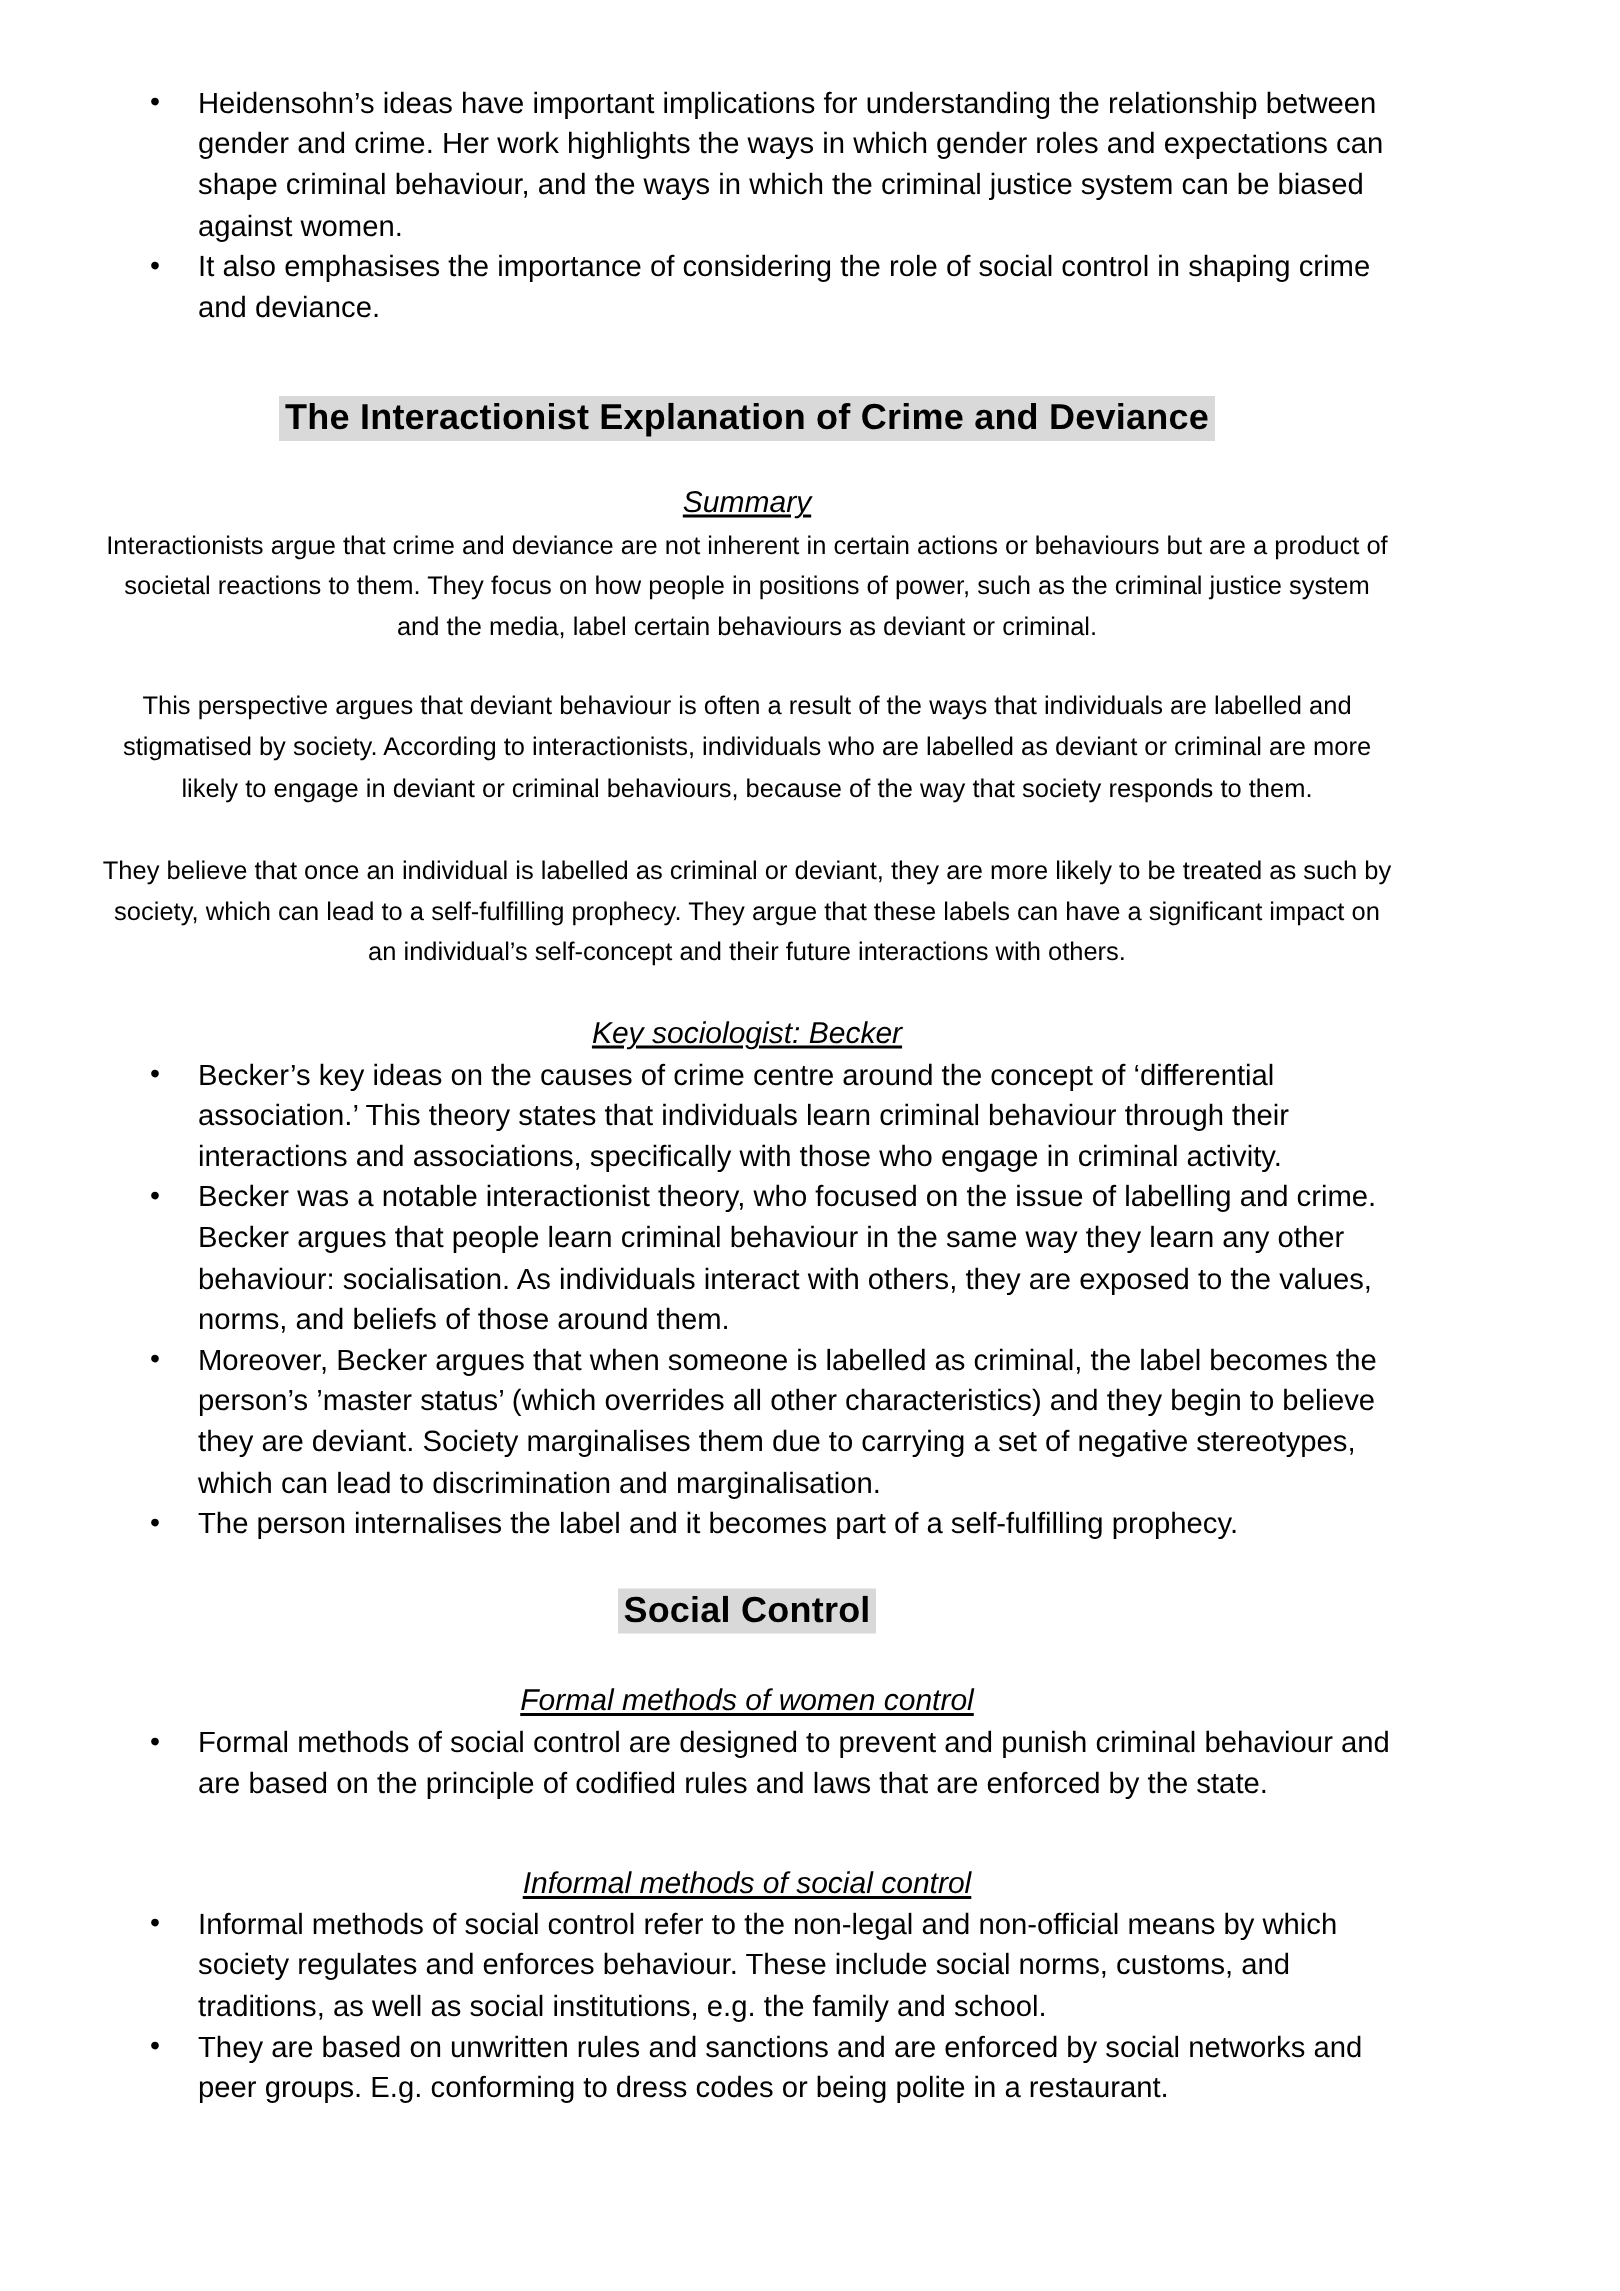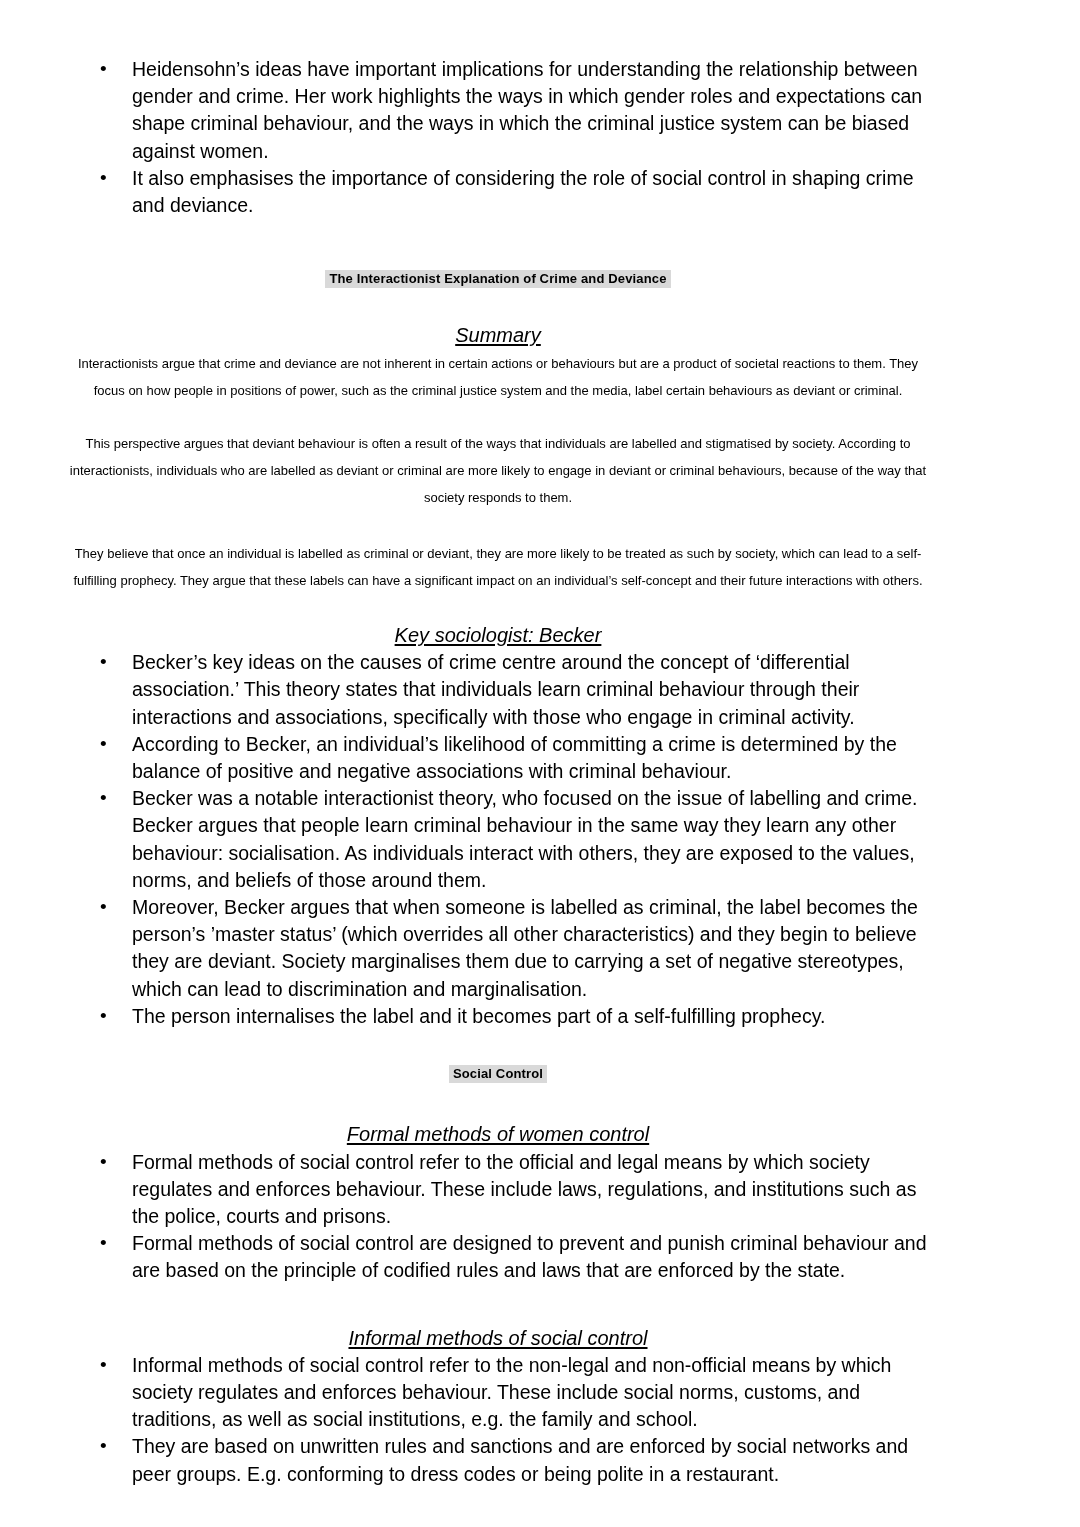--- a/index.html
+++ b/index.html
@@ -44,29 +44,29 @@
     left: 33px;
     top: -1px;
     font-size: 19px;
     line-height: 27.2px;
   }
 
   
   p.centered {
     margin: 0;
     text-align: center;
-    font-size: 13px;
+    font-size: 17px;
     line-height: 27.2px;
   }
 
   
   .section-heading {
     text-align: center;
     margin: 0;
-    font-size: 13px;
+    font-size: 24px;
     line-height: 27.2px;
     font-weight: bold;
   }
   .section-heading > span {
     background: #d9d9d9;
     padding: 1px 4px 2px 4px;
     letter-spacing: 0.15px;
   }
   .sub-heading {
     text-align: center;
@@ -119,40 +119,38 @@
   <p class="centered">They believe that once an individual is labelled as criminal or deviant, they are more likely to be treated as such by society, which can lead to a self-fulfilling prophecy. They argue that these labels can have a significant impact on an individual’s self-concept and their future interactions with others.</p>
 
   <div class="sp-28"></div>
 
   <div class="sub-heading">
     <span>Key sociologist: Becker</span>
   </div>
 
   <ul class="bullets">
     <li>Becker’s key ideas on the causes of crime centre around the concept of ‘differential association.’ This theory states that individuals learn criminal behaviour through their interactions and associations, specifically with those who engage in criminal activity.</li>
-    <li>According to Becker, an individual’s likelihood of committing a crime is determined by the balance of positive and negative associations with criminal behaviour.</li>
     <li>Becker was a notable interactionist theory, who focused on the issue of labelling and crime. Becker argues that people learn criminal behaviour in the same way they learn any other behaviour: socialisation. As individuals interact with others, they are exposed to the values, norms, and beliefs of those around them.</li>
     <li>Moreover, Becker argues that when someone is labelled as criminal, the label becomes the person’s ’master status’ (which overrides all other characteristics) and they begin to believe they are deviant. Society marginalises them due to carrying a set of negative stereotypes, which can lead to discrimination and marginalisation.</li>
     <li>The person internalises the label and it becomes part of a self-fulfilling prophecy.</li>
   </ul>
 
   <div class="sp-30"></div>
 
   <div class="section-heading">
     <span>Social Control</span>
   </div>
 
   <div class="sp-34"></div>
 
   <div class="sub-heading">
     <span>Formal methods of women control</span>
   </div>
 
   <ul class="bullets">
-    <li>Formal methods of social control refer to the official and legal means by which society regulates and enforces behaviour. These include laws, regulations, and institutions such as the police, courts and prisons.</li>
     <li>Formal methods of social control are designed to prevent and punish criminal behaviour and are based on the principle of codified rules and laws that are enforced by the state.</li>
   </ul>
 
   <div class="sp-40"></div>
 
   <div class="sub-heading">
     <span>Informal methods of social control</span>
   </div>
 
   <ul class="bullets">

